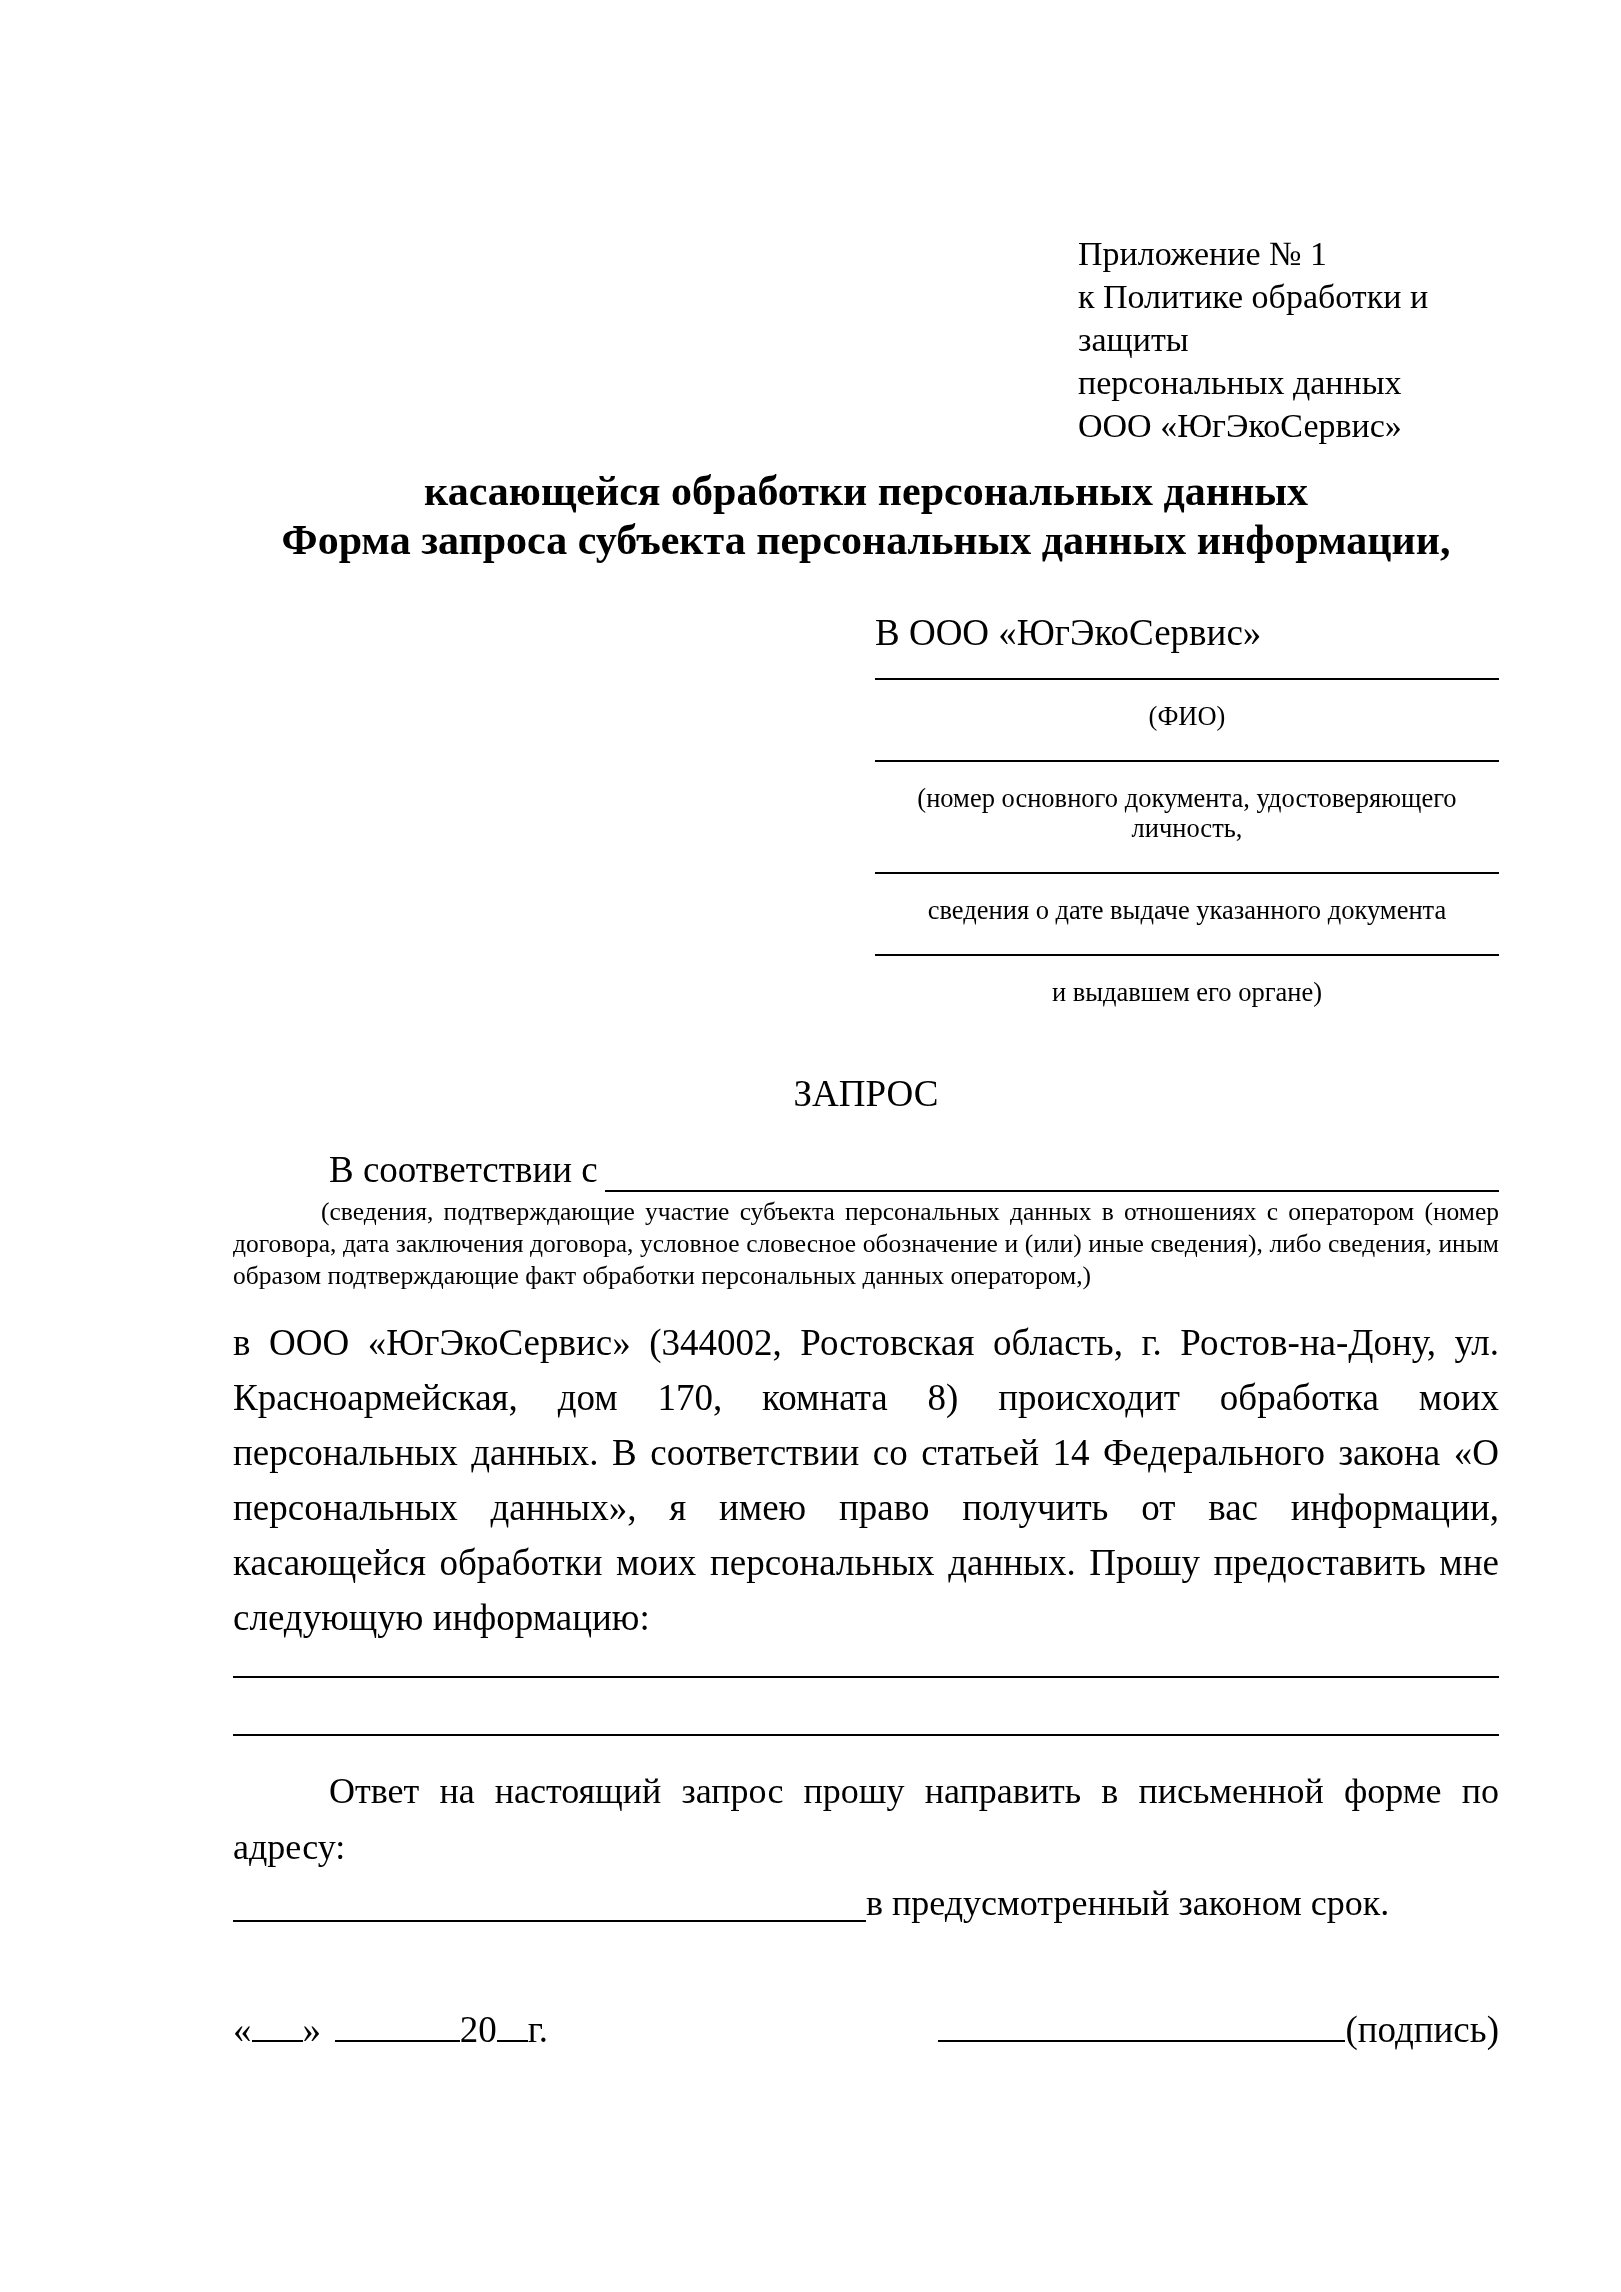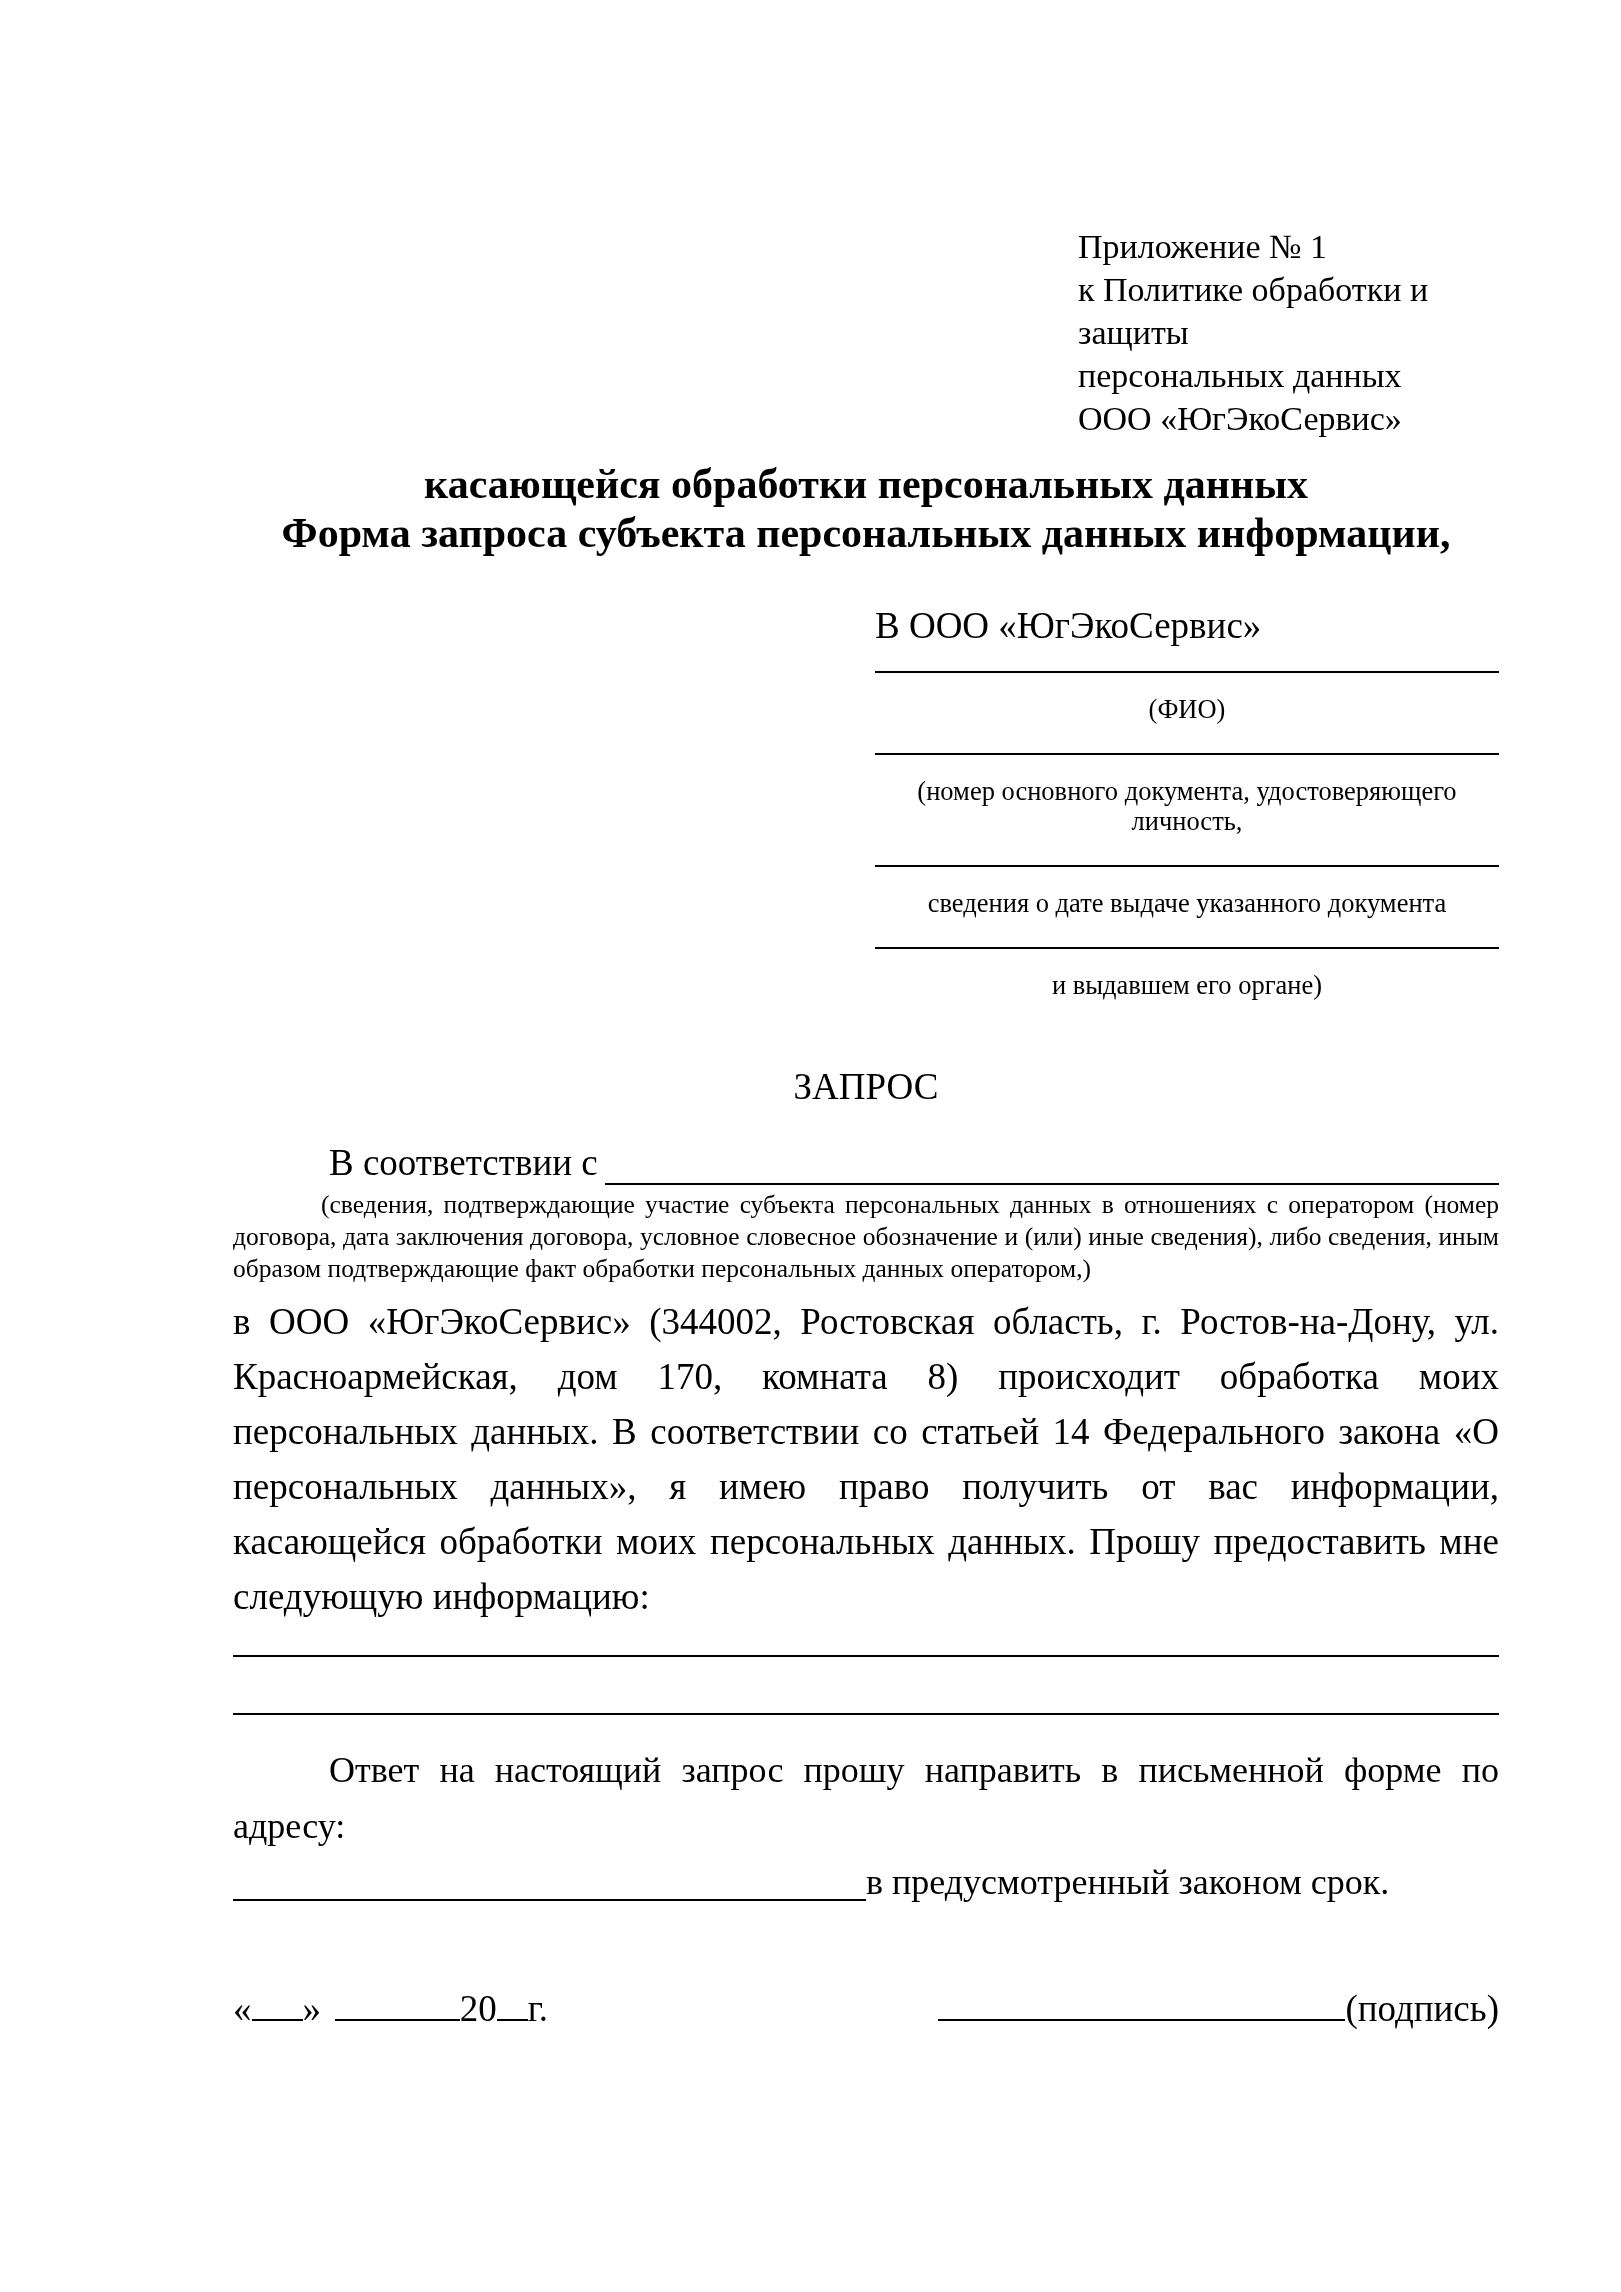--- a/index.html
+++ b/index.html
@@ -14,21 +14,21 @@
     background: #ffffff;
     color: #000000;
     font-family: "Liberation Serif", "DejaVu Serif", serif;
     overflow: hidden;
     box-sizing: border-box;
   }
   .content {
     position: absolute;
     left: 233px;
     right: 122px;
-    top: 4px;
+    top: 11px;
   }
 
   
   .header-note {
     margin-top: 221px;
     margin-left: 845px;
     font-size: 34px;
     line-height: 43px;
   }
 
@@ -91,21 +91,21 @@
 
   .accordance-caption {
     margin-top: 3.9px;
     font-size: 25.5px;
     line-height: 32px;
     text-align: justify;
     text-indent: 88px;
   }
 
   .body-par {
-    margin-top: 9px;
+    margin-top: 23px;
     font-size: 37px;
     line-height: 55px;
     text-align: justify;
   }
 
   .ruled-1 { margin-top: 31px; }
   .ruled-2 { margin-top: 56px; }
 
   .response-lead {
     margin-top: 27.4px;

